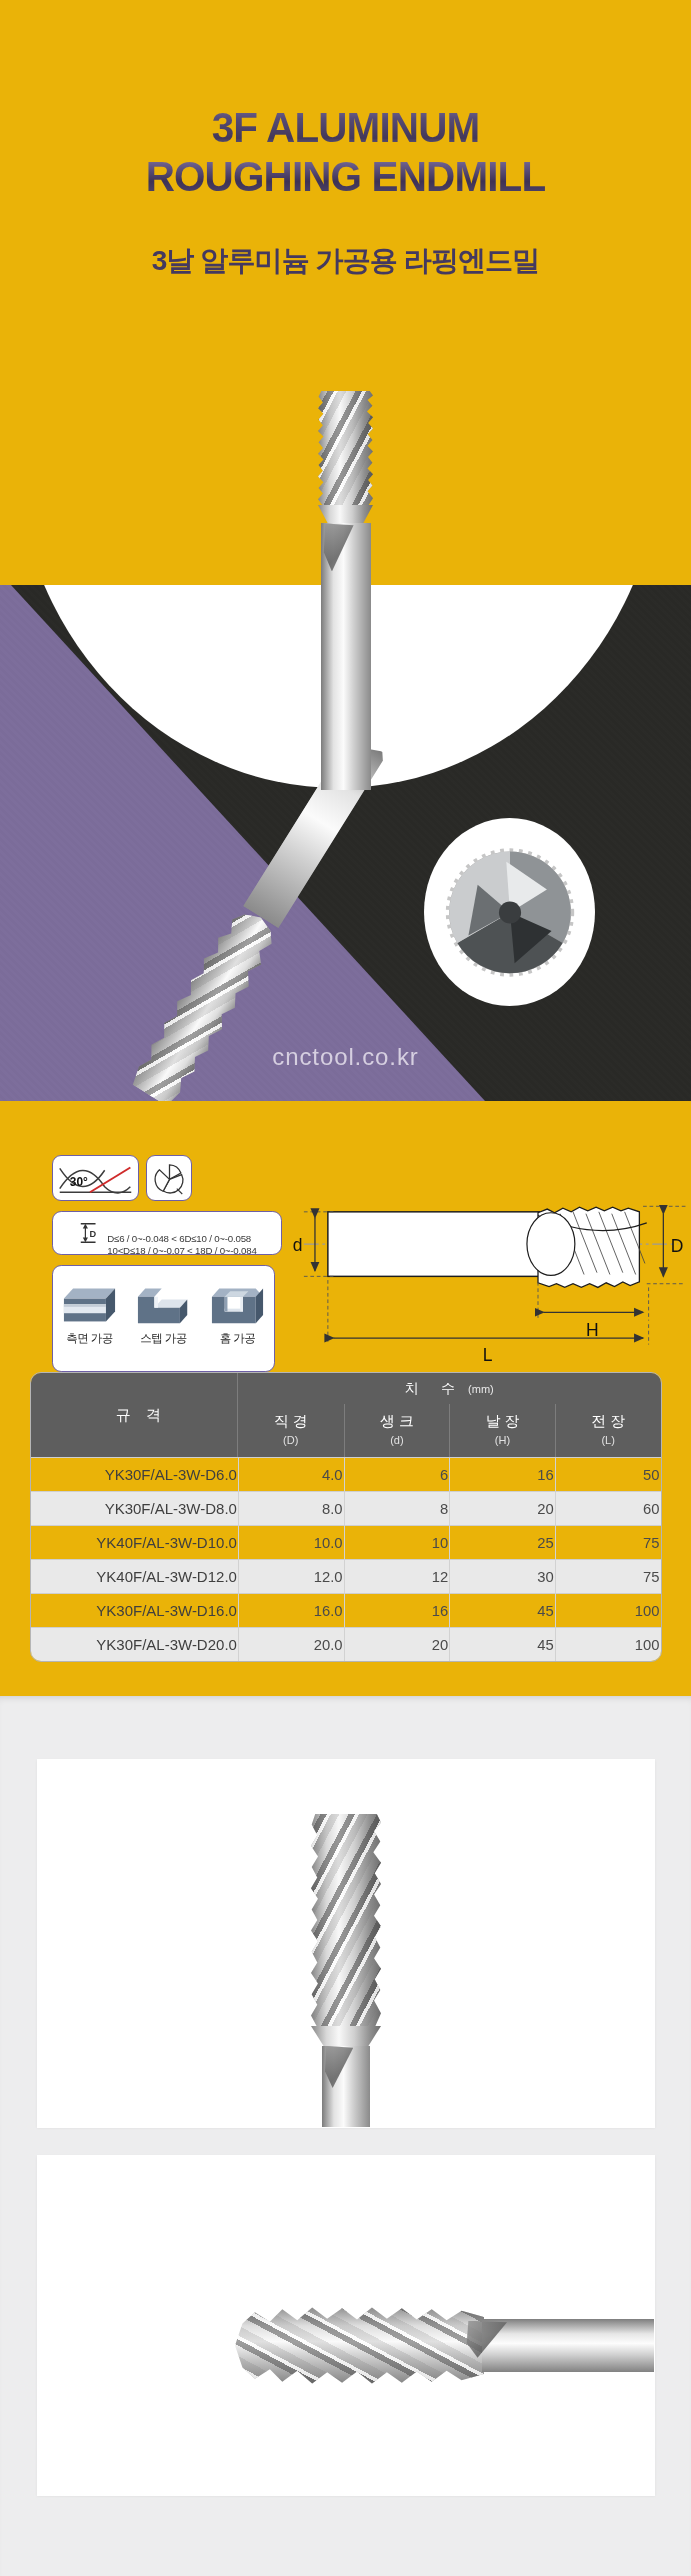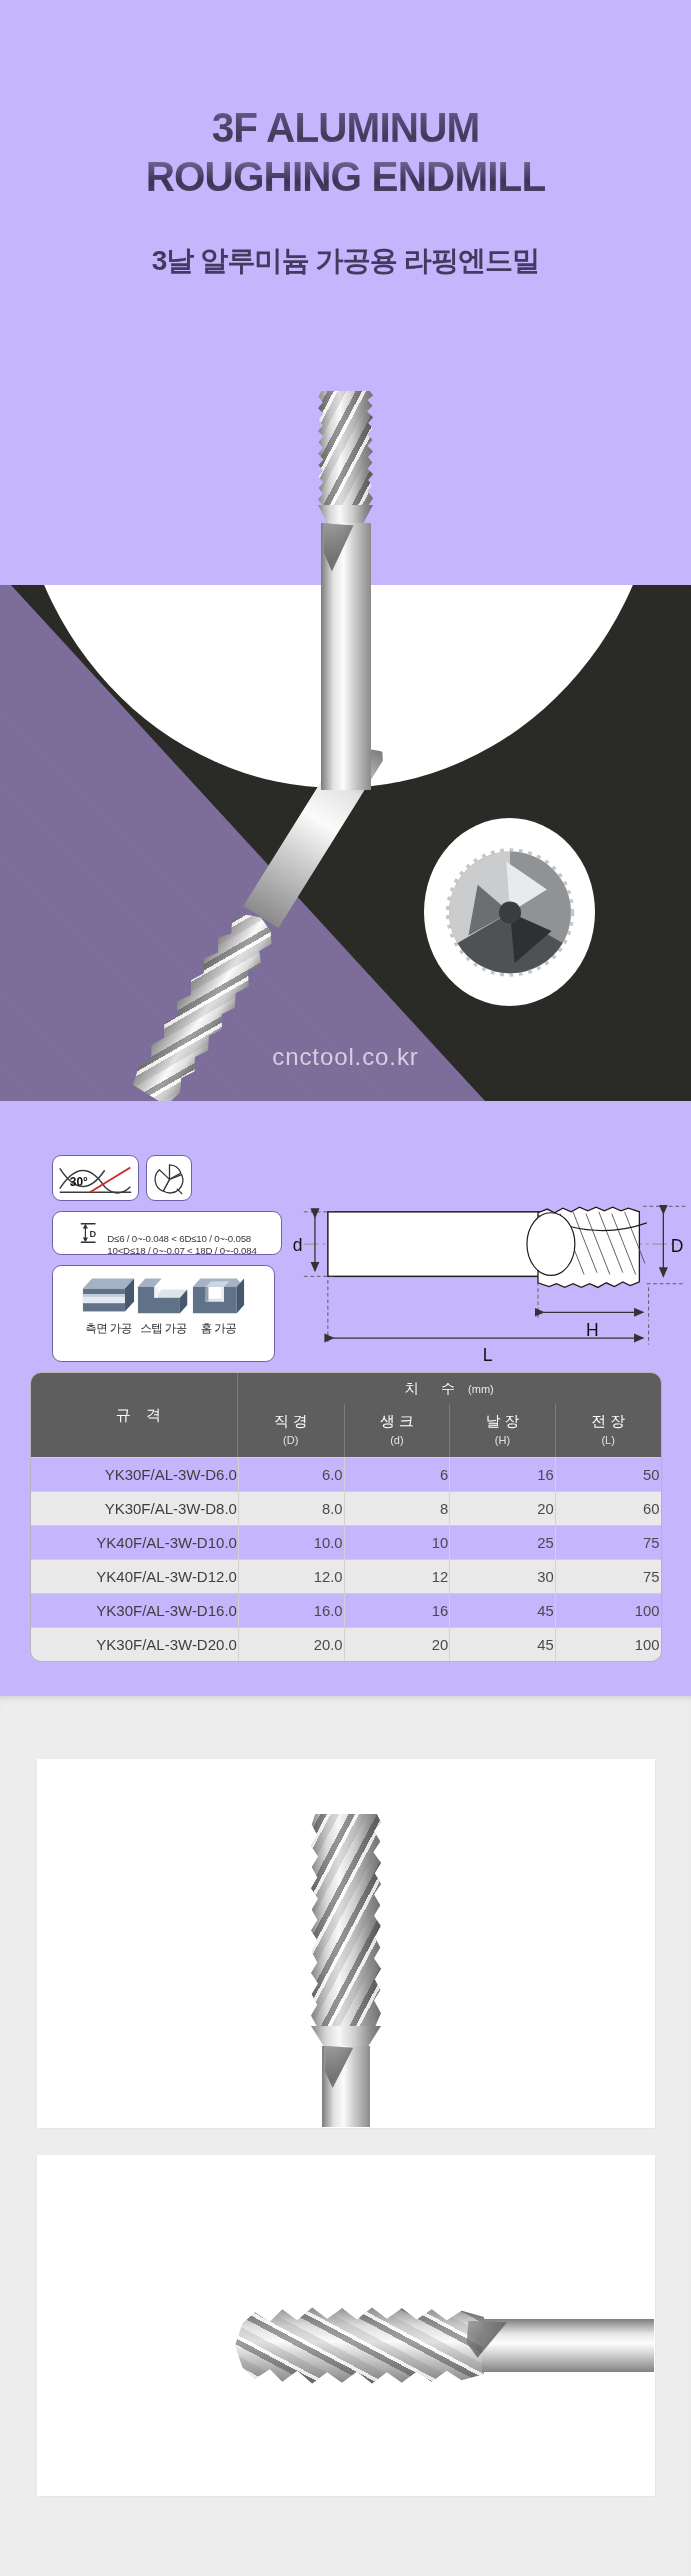--- a/index.html
+++ b/index.html
@@ -1,16 +1,16 @@
 <!DOCTYPE html>
 <html style="font-size:14.8px"><head>
 <meta charset="utf-8">
 <style>
   html,body{margin:0;padding:0;background:#fff;}
-  .page{position:relative;width:691px;height:2576px;background:#c4b5fd;overflow:hidden;
+  .page{position:relative;width:691px;height:2576px;background:#eab308;overflow:hidden;
         font-family:"Liberation Sans","DejaVu Sans",sans-serif;}
 
   
   .hero-title{position:absolute;top:103px;left:0;width:691px;text-align:center;
     font-size:43px;line-height:49px;font-weight:700;letter-spacing:-0.9px;
     transform:scaleX(.94);
     background:linear-gradient(180deg,#7e719b 0%,#564b75 16%,#433858 36%,#938aae 52%,#6a5d8a 62%,#3e3255 80%,#564b72 100%);
     -webkit-background-clip:text;background-clip:text;color:transparent;}
   .hero-sub{position:absolute;top:242px;left:0;width:691px;text-align:center;
     font-size:28px;font-weight:700;color:#44395f;letter-spacing:-0.9px;}
@@ -49,21 +49,21 @@
   .watermark{position:absolute;top:458px;left:0;width:691px;text-align:center;
     font-size:24px;color:#d6cfe0;letter-spacing:0.9px;}
 
   
   .fbox{position:absolute;background:#fff;border:1.8px solid #6e5fa6;border-radius:9px;
     display:flex;align-items:center;justify-content:center;}
   .box-helix{left:52px;top:1155px;width:85px;height:44px;}
   .box-section{left:146px;top:1155px;width:44px;height:44px;}
   .box-tol{left:52px;top:1211px;width:221px;height:42px;border-radius:9.2px;gap:5.5px;padding:0 3.7px;}
   .tol-text{font-size:9.7px;line-height:12.4px;color:#3a3a3a;letter-spacing:-0.2px;white-space:nowrap;margin-top:24px;}
-  .box-mach{left:52px;top:1265px;width:221px;height:87px;border-radius:9.2px;gap:0;align-items:flex-start;padding-top:8px;}
+  .box-mach{left:52px;top:1265px;width:221px;height:87px;border-radius:9.2px;gap:19px;align-items:flex-start;padding-top:18px;}
   .mach-item{display:flex;flex-direction:column;align-items:center;gap:4.6px;}
   .mach-item span{font-size:11.5px;color:#222;letter-spacing:-0.5px;}
   .diagram{position:absolute;left:291px;top:1149px;}
 
   
   .spec-table{position:absolute;left:29.5px;top:1372px;width:632px;border-collapse:separate;border-spacing:0;
     font-size:14.8px;color:#4a4a4a;border:0.9px solid #b5b5b5;border-radius:11px;overflow:hidden;}
   .spec-table th{background:#5e5e5e;color:#fff;font-weight:400;}
   .spec-table .gband{height:31px;font-size:14px;border-bottom:0.9px solid #7d7d7d;}
   .spec-table .gband .unit{font-size:11px;color:#e9e9e9;}
@@ -275,21 +275,21 @@
           </th>
         <th>
           <div>전 장</div>
           <div class="u">(L)</div>
           </th>
       </tr>
     </thead>
     <tbody>
       <tr>
         <td>YK30F/AL-3W-D6.0</td>
-          <td>6.0</td>
+          <td>4.0</td>
           <td>6</td>
           <td>16</td>
           <td>50</td>
         </tr>
       <tr class="alt">
         <td>YK30F/AL-3W-D8.0</td>
           <td>8.0</td>
           <td>8</td>
           <td>20</td>
           <td>60</td>

